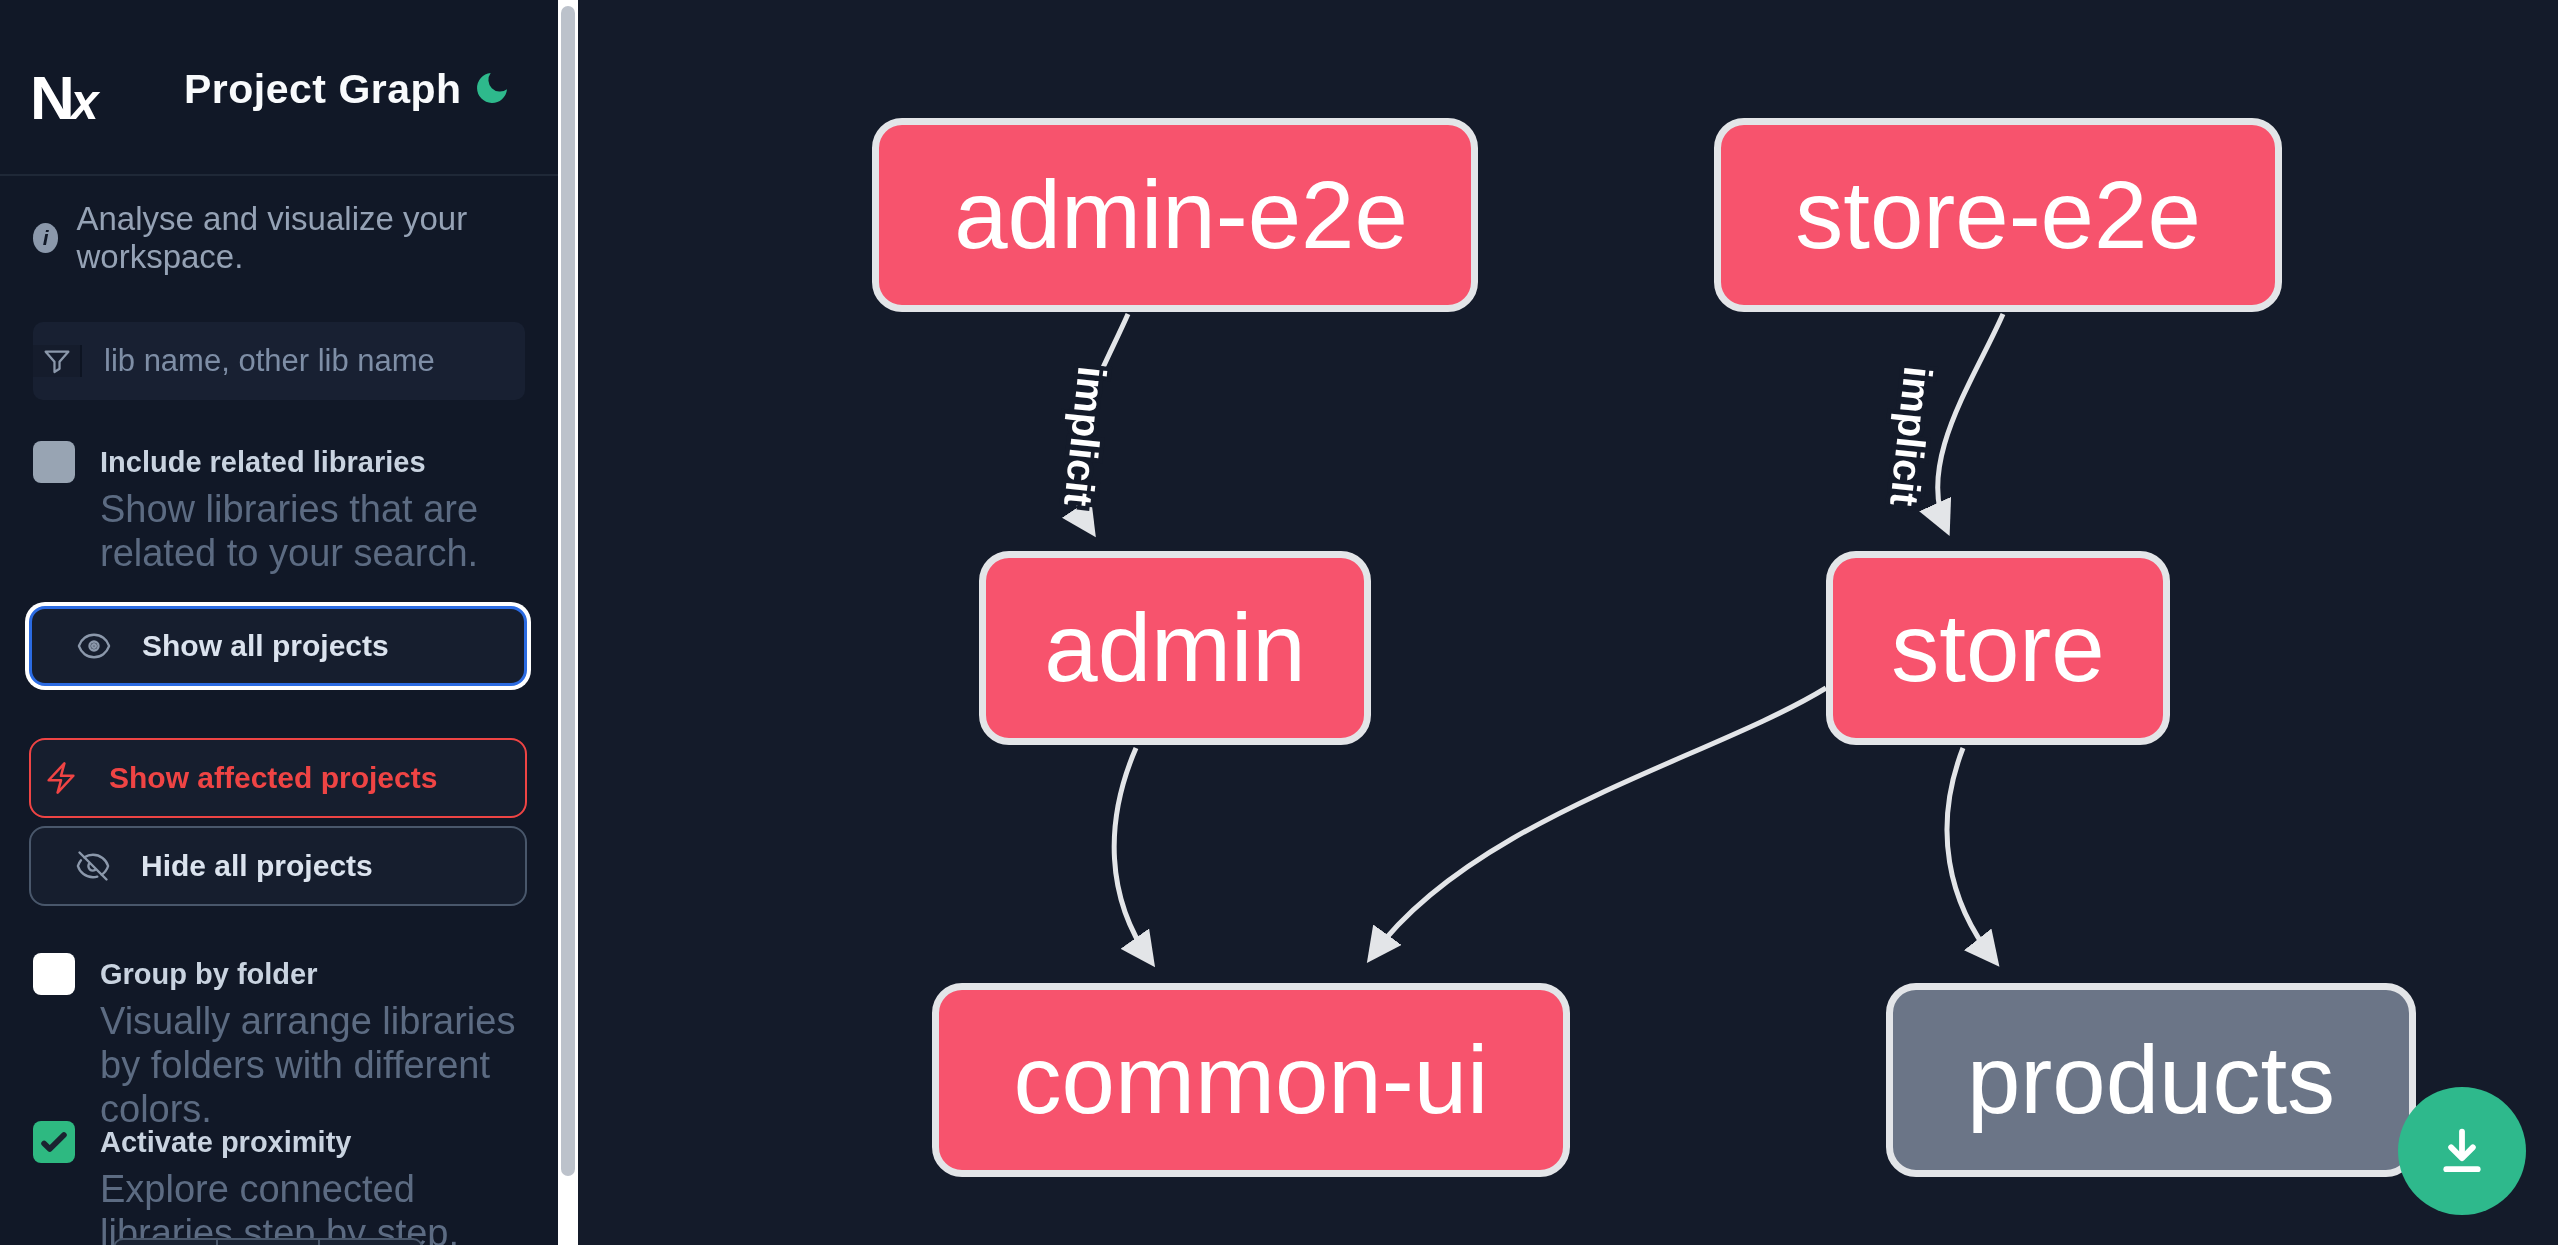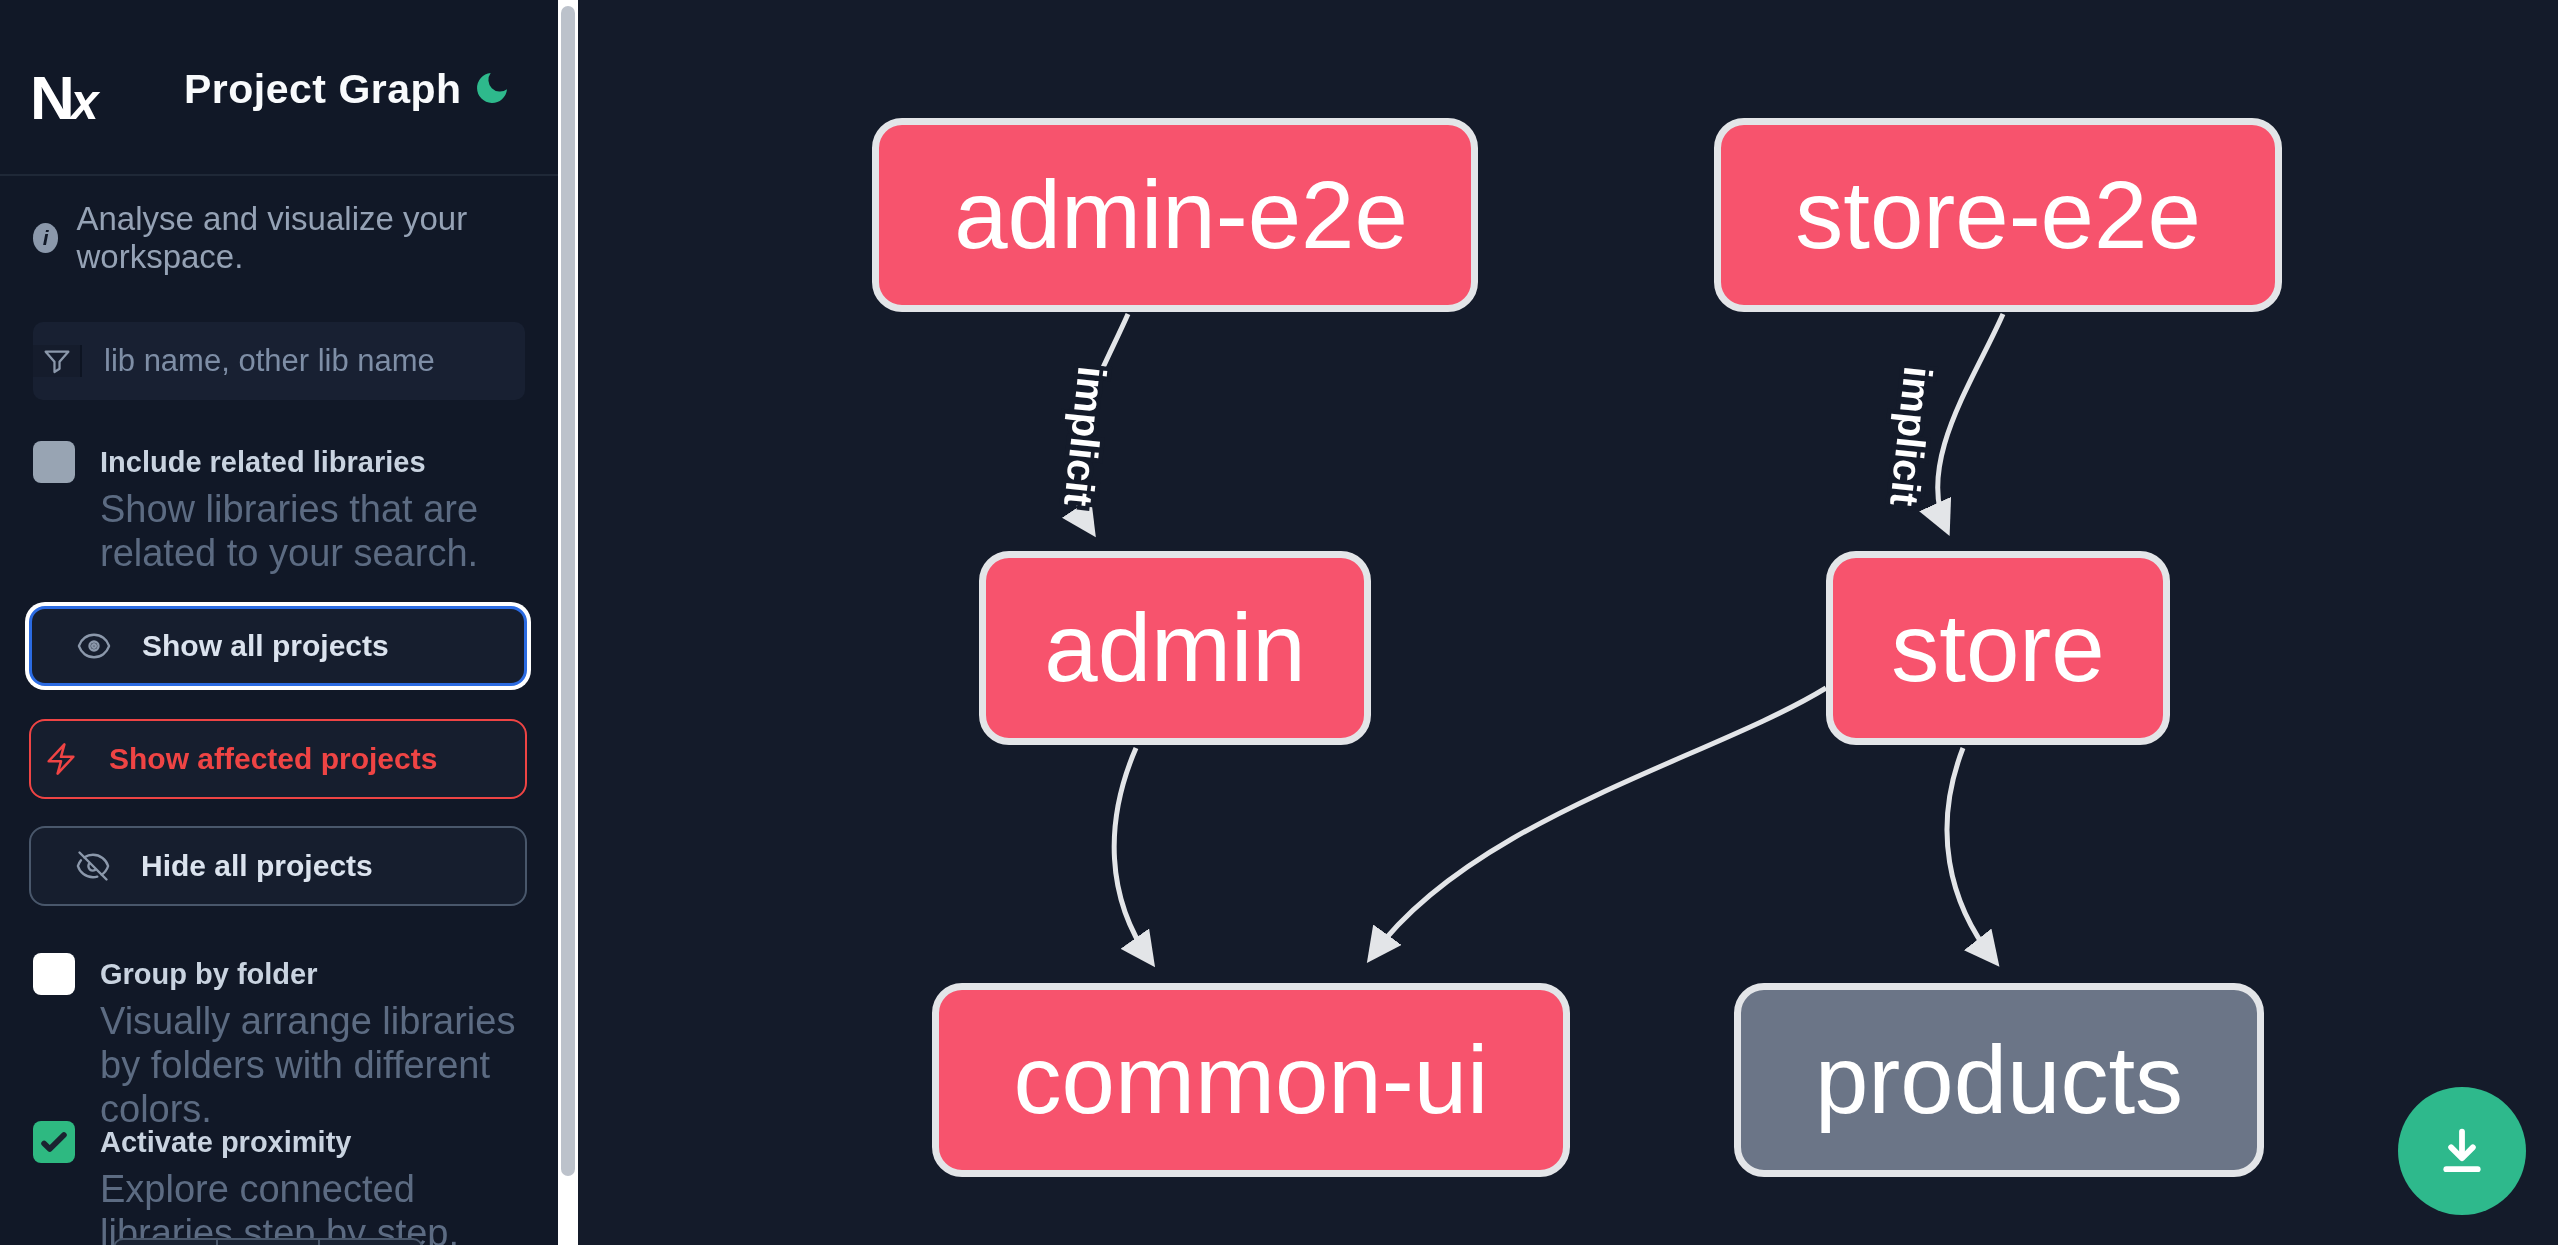--- a/index.html
+++ b/index.html
@@ -103,21 +103,21 @@
 
     <div class="action-btn btn-focused" style="top:606px;">
       <svg viewBox="0 0 24 24" width="36" height="36" fill="none" stroke="#8b98ab" stroke-width="1.6" stroke-linecap="round" stroke-linejoin="round">
         <path d="M2.04 12.32a1 1 0 0 1 0-.64C3.42 7.51 7.36 4.5 12 4.5s8.57 3.01 9.96 7.18a1 1 0 0 1 0 .64C20.58 16.49 16.64 19.5 12 19.5S3.43 16.49 2.04 12.32Z"></path>
         <circle cx="12" cy="12" r="3"></circle>
           <circle cx="12" cy="12" r="1.2"></circle>
       </svg>
       <span>Show all projects</span>
     </div>
 
-    <div class="action-btn btn-danger" style="top:719px;padding-left:12px;">
+    <div class="action-btn btn-danger" style="top:738px;padding-left:12px;">
       <svg viewBox="0 0 24 24" width="36" height="36" fill="none" stroke="#ef4444" stroke-width="1.7" stroke-linejoin="round">
         <path d="M3.75 13.5 14.25 2.25 12 10.5h8.25L9.75 21.75 12 13.5H3.75Z"></path>
       </svg>
       <span>Show affected projects</span>
     </div>
 
     <div class="action-btn btn-plain" style="top:826px;">
       <svg viewBox="0 0 24 24" width="36" height="36" fill="none" stroke="#8b98ab" stroke-width="1.6" stroke-linecap="round" stroke-linejoin="round">
         <path d="M3.98 8.22A10.5 10.5 0 0 0 1.93 12c1.29 4.34 5.31 7.5 10.07 7.5.99 0 1.95-.14 2.86-.4M6.23 6.23A10.45 10.45 0 0 1 12 4.5c4.76 0 8.77 3.16 10.07 7.5a10.52 10.52 0 0 1-4.3 5.77"></path>
         <path d="M3 3l18 18M9.88 9.88a3 3 0 1 0 4.24 4.24"></path>
@@ -181,21 +181,21 @@
   </div>
   <div class="node pink" style="left:979px;top:551px;width:392px;height:194px;">
     <span>admin</span>
   </div>
   <div class="node pink" style="left:1826px;top:551px;width:344px;height:194px;">
     <span>store</span>
   </div>
   <div class="node pink" style="left:932px;top:983px;width:638px;height:194px;">
     <span>common-ui</span>
   </div>
-  <div class="node gray" style="left:1734px;top:983px;width:530px;height:194px;">
+  <div class="node gray" style="left:1886px;top:983px;width:530px;height:194px;">
     <span>products</span>
   </div>
 
   <div class="fab">
     <svg viewBox="0 0 24 24" width="58" height="58" fill="none" stroke="#ffffff" stroke-width="2.4" stroke-linecap="round" stroke-linejoin="round">
       <path d="M12 4v10.5"></path>
       <path d="M7.5 10.5 12 15l4.5-4.5"></path>
       <path d="M5.5 19.5h13"></path>
     </svg>
   </div>

